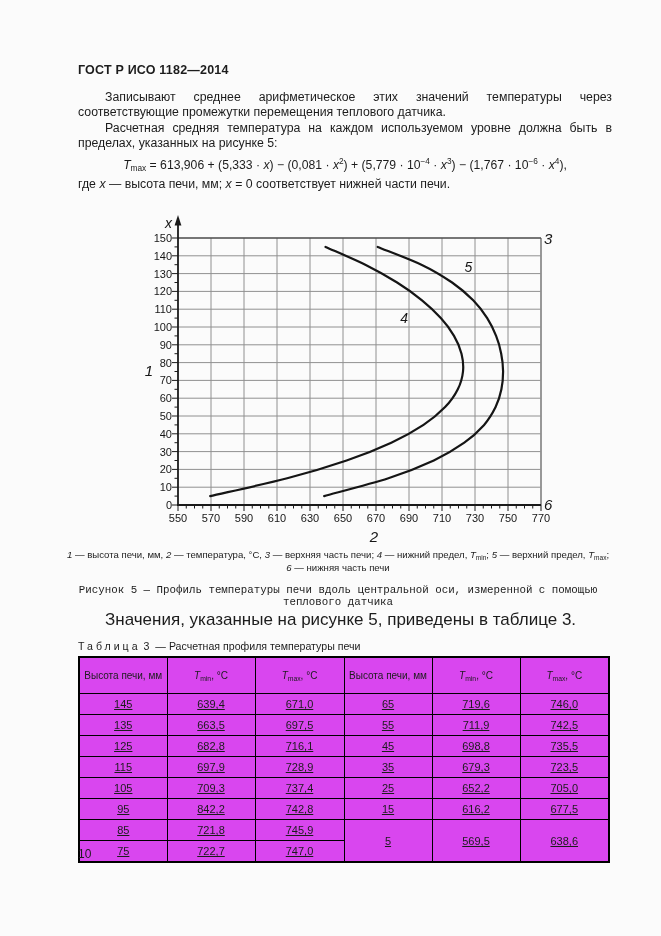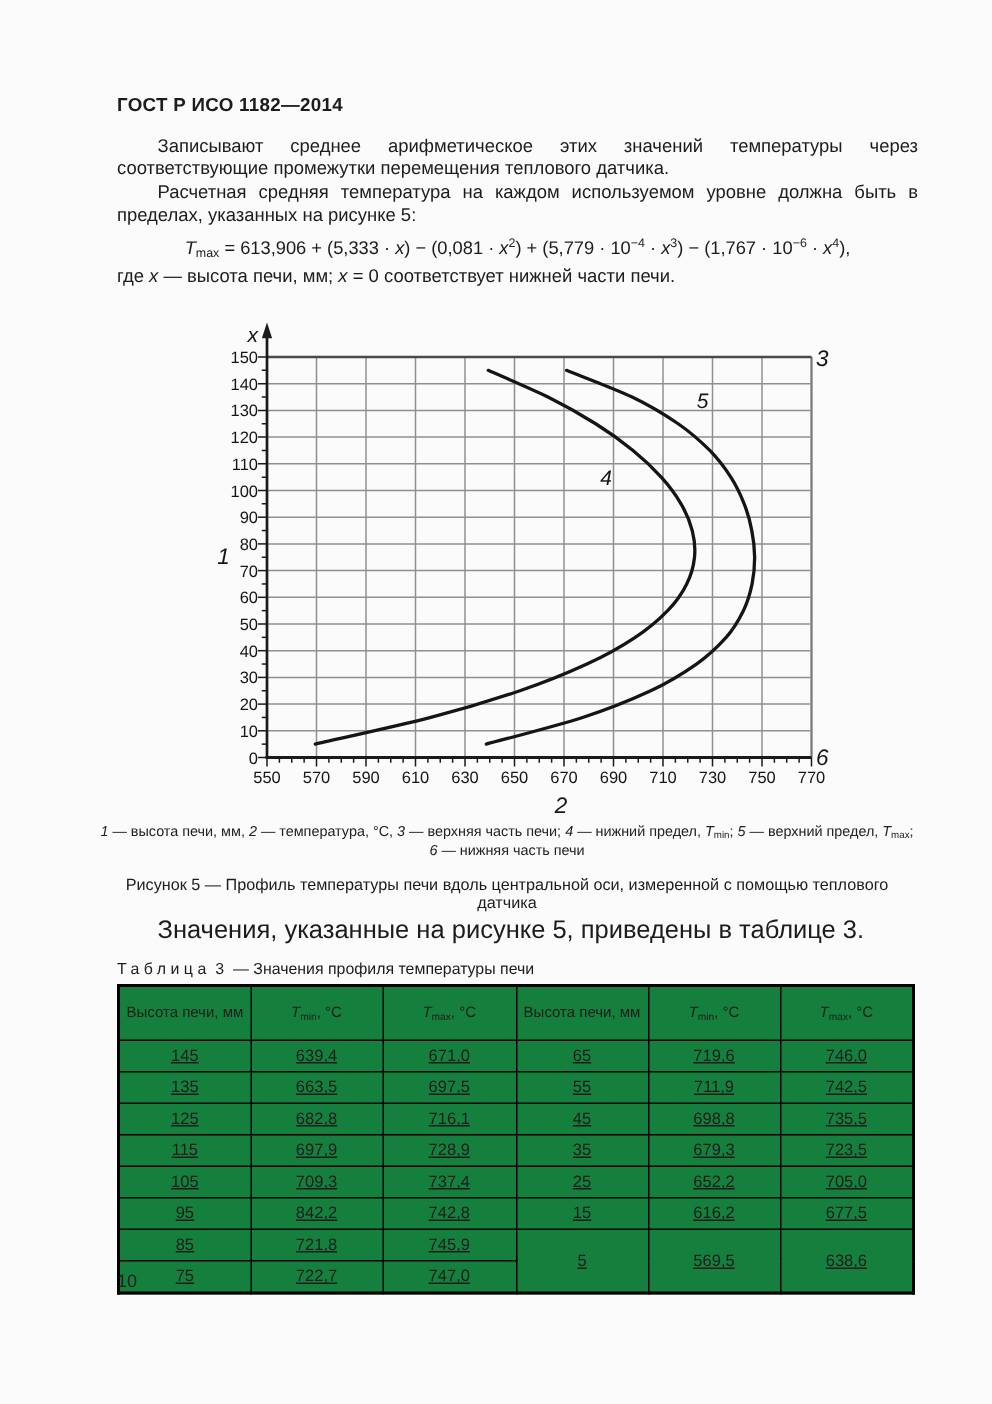--- a/index.html
+++ b/index.html
@@ -13,26 +13,26 @@
   .para{margin:0;text-align:justify;text-indent:27px;}
   .formula-block{text-align:center;text-indent:0;margin:4px 0 2px 0;line-height:20px;font-size:12.2px;}
   .no-indent{text-indent:0;text-align:left;}
   sub,sup{font-size:.68em;line-height:0;}
   sub{vertical-align:-.3em;}
   sup{vertical-align:.55em;}
   i{font-style:italic;}
   #chart{left:130px;top:213px;}
   svg text{font-family:"Liberation Sans",sans-serif;fill:#161616;}
   .fig-legend{left:64px;top:549px;width:548px;text-align:center;font-size:9.6px;line-height:12.5px;color:#222;}
-  .fig-caption{left:64px;top:584px;width:548px;text-align:center;font-size:10.8px;}
+  .fig-caption{left:64px;top:584px;width:548px;text-align:center;font-size:10.8px;font-family:Liberation Mono, monospace;}
   .values-line{left:78px;top:610px;width:534px;font-size:17px;}
   .values-line .inner{text-indent:27px;margin:0;}
   .table-caption{left:78px;top:640px;font-size:10.6px;}
   .ls{letter-spacing:3px;}
-  table.t3{left:78px;top:656px;width:530px;border-collapse:collapse;table-layout:fixed;border:2px solid #000;background:#15803d;}
+  table.t3{left:78px;top:656px;width:530px;border-collapse:collapse;table-layout:fixed;border:2px solid #000;background:#d946ef;}
   table.t3 th,table.t3 td{border:1px solid #000;text-align:center;vertical-align:middle;overflow:hidden;}
   table.t3 th{height:33px;font-weight:normal;font-size:10px;}
   table.t3 td{height:18px;font-size:11px;text-decoration:underline;}
   td.dbl,th.dbl{border-left:3px double #000;}
   td.vtop{vertical-align:top;padding-top:2px;}
   .page-num{left:78px;top:847px;font-size:12px;}
 </style>
 </head>
 <body>
 
@@ -198,21 +198,21 @@
 </div>
 
 <div class="abs fig-caption">Рисунок 5 — Профиль температуры печи вдоль центральной оси, измеренной с помощью теплового датчика</div>
 
 <div class="abs values-line">
   <p class="inner">Значения, указанные на рисунке 5, приведены в таблице 3.</p>
 </div>
 
 <div class="abs table-caption">
   <span class="ls">Таблица</span>&nbsp;<span class="ls">3</span>
-  <span>— Значения профиля температуры печи</span>
+  <span>— Расчетная профиля температуры печи</span>
 </div>
 
 <table class="abs t3">
   <colgroup>
       <col style="width:88px">
       <col style="width:88px">
       <col style="width:89px">
       <col style="width:88px">
       <col style="width:88px">
       <col style="width:89px">

